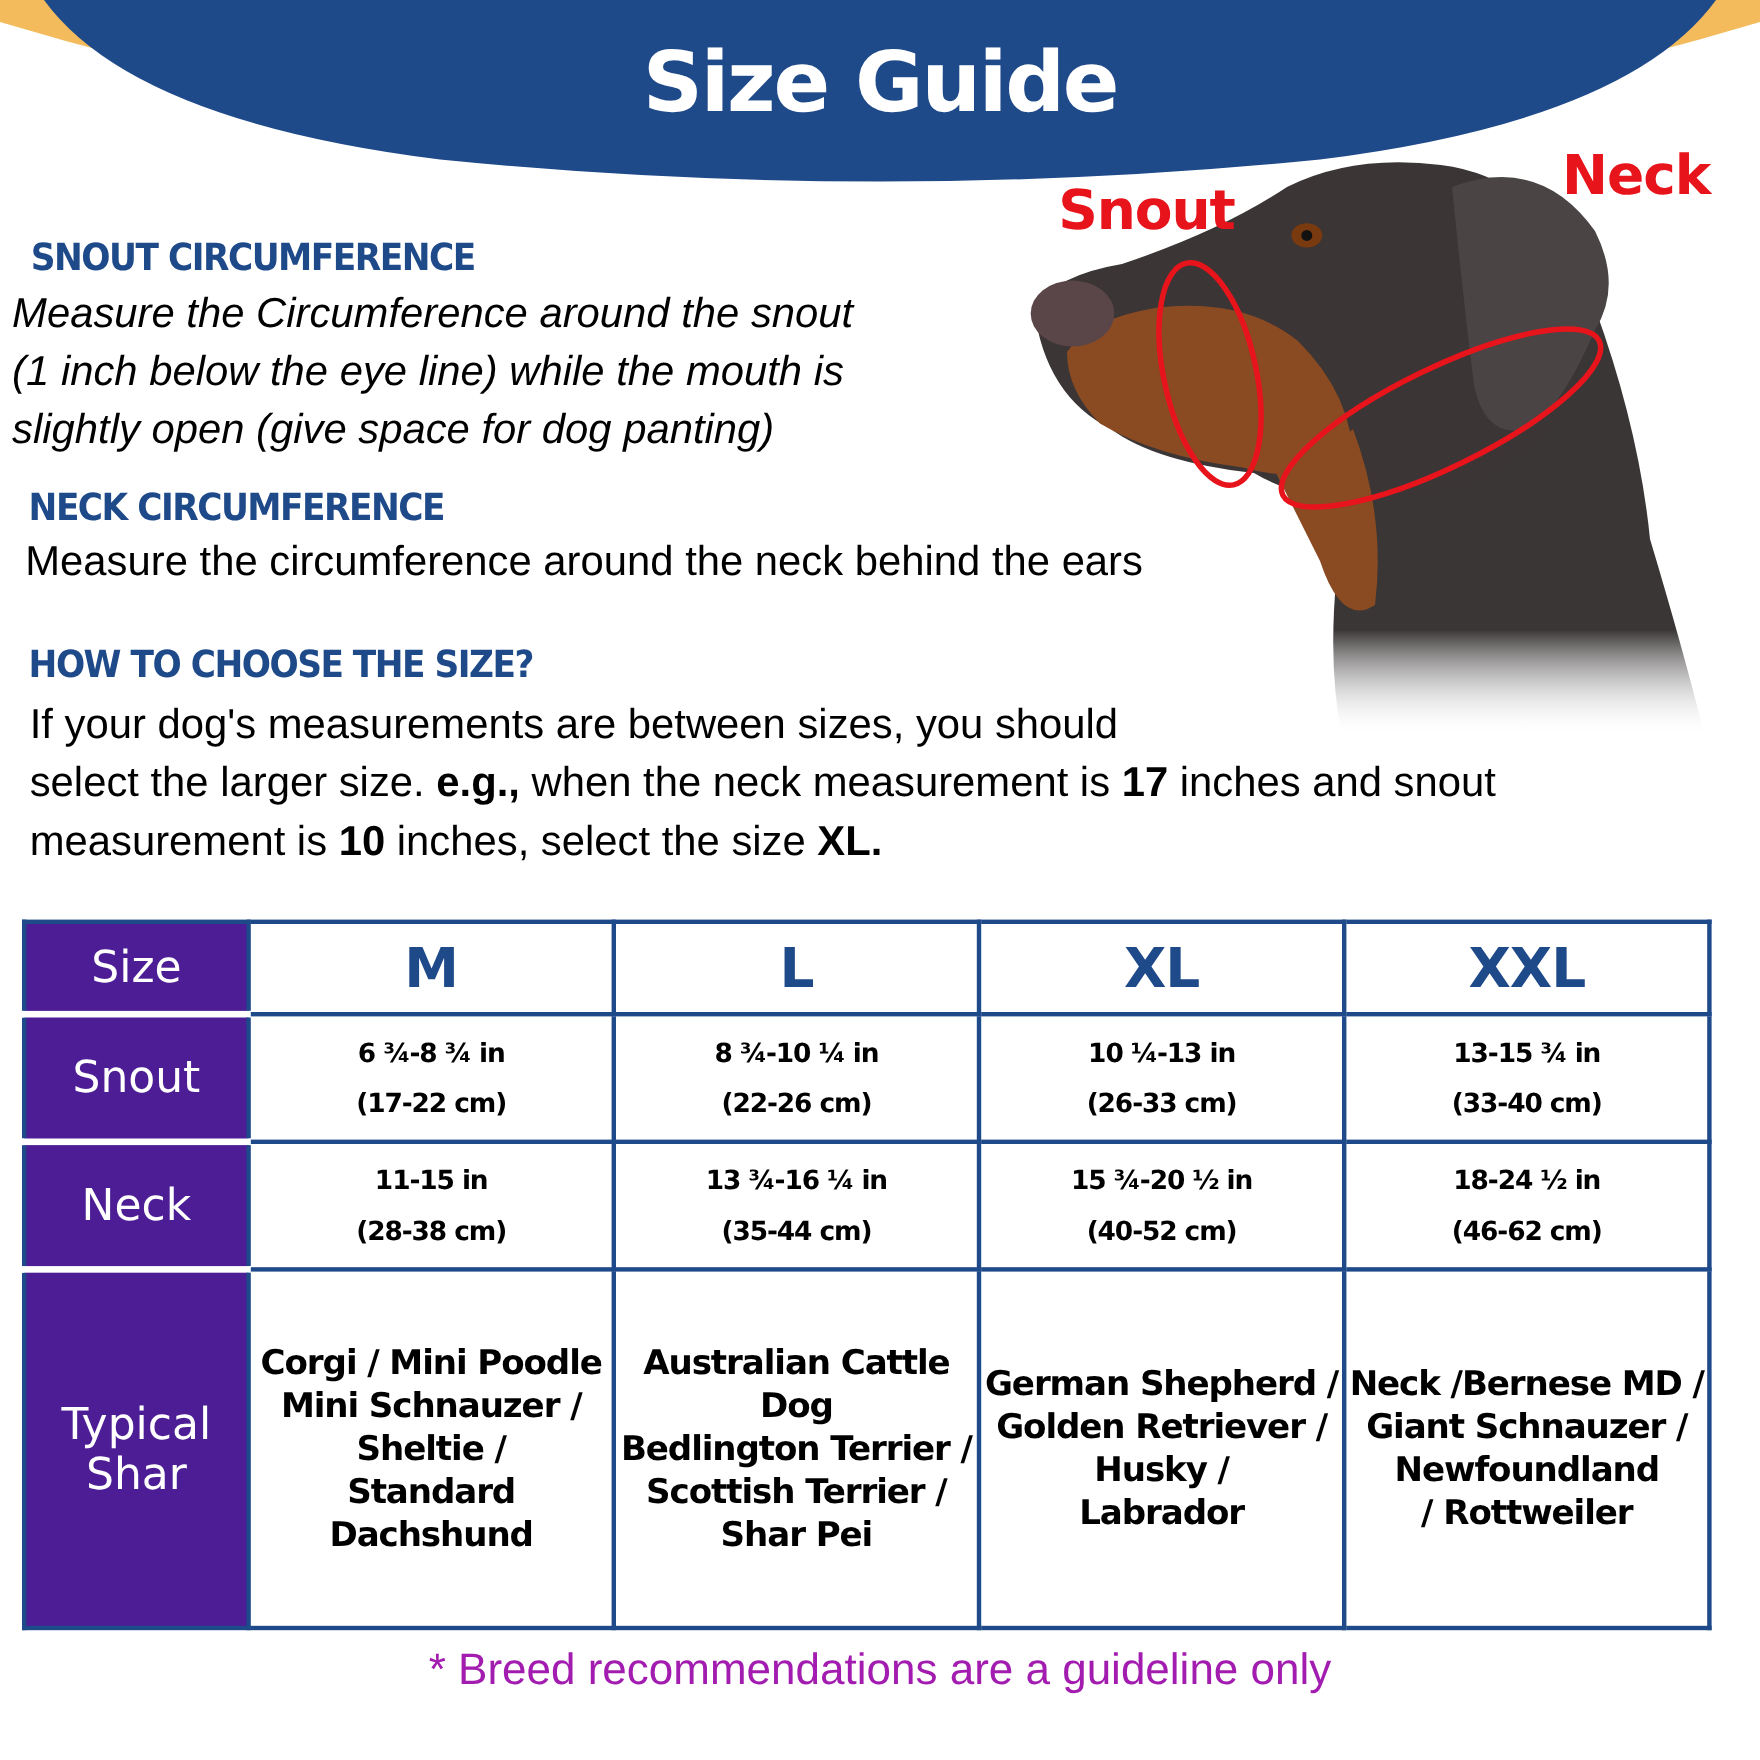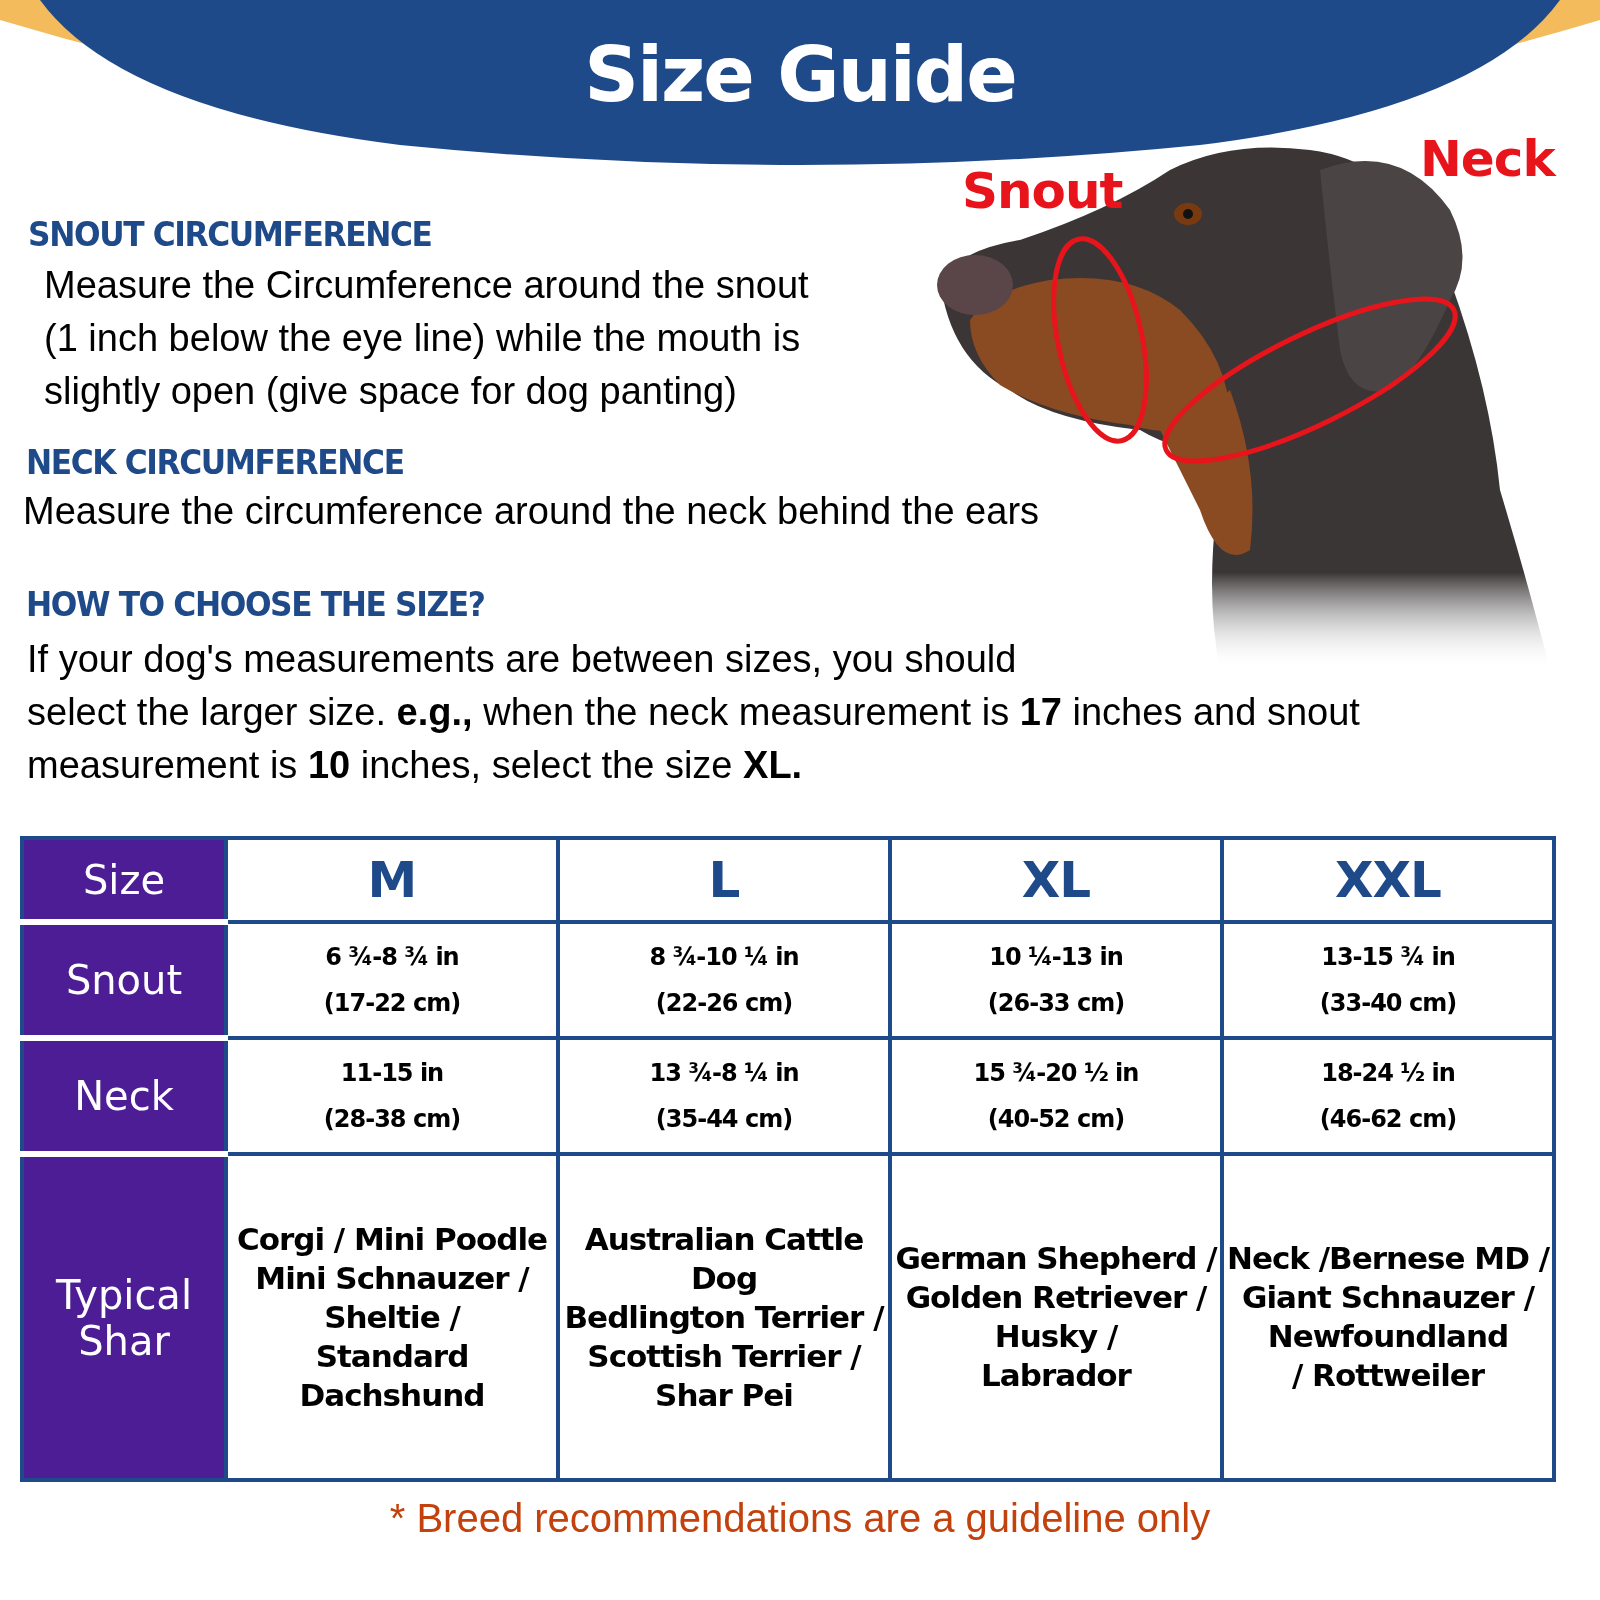--- a/index.html
+++ b/index.html
@@ -41,36 +41,36 @@
       background: #4c1d95; color: #ffffff; font-size: 40px; font-weight: normal !important;
       border-right: 4px solid #1f4a8a; border-bottom: 6px solid #ffffff !important;
     }
     .rowhead.last { border-bottom: 4px solid #1f4a8a !important; }
     .colhead { color: #1f4a8a; font-size: 50px; letter-spacing: -1px; }
     .cell { color: #000; font-size: 24px; line-height: 46px; letter-spacing: -1px; }
     .breed { color: #000; font-size: 31px; line-height: 39px; letter-spacing: -1px; }
 
     .footnote {
       position: absolute; left: 0; right: 0; top: 1496px; text-align: center;
-      font-family: "Liberation Sans", sans-serif; font-size: 40px; color: #c2410c;
+      font-family: "Liberation Sans", sans-serif; font-size: 40px; color: #a21caf;
     }
   </style>
 </head>
 <body>
 
 <div class="banner">
   <svg width="1600" height="180" viewBox="0 0 1600 180">
     <path d="M0,0 L1600,0 L1600,20 Q800,260 0,20 Z" fill="#f4bb5d"></path>
     <path d="M40,0 L1560,0 Q1480,110 1200,145 Q800,185 400,145 Q120,110 40,0 Z" fill="#1f4a8a"></path>
   </svg>
   <div class="banner-title">Size Guide</div>
 </div>
 
 <div class="section-heading" style="left:28px; top:214px;">SNOUT CIRCUMFERENCE</div>
-<div class="section-body" style="left:44px; top:259px;">
+<div class="section-body" style="left:11px; top:259px;font-style:italic;">
   <div>Measure the Circumference around the snout</div>
   <div>(1 inch below the eye line) while the mouth is</div>
   <div>slightly open (give space for dog panting)</div>
 </div>
 
 <div class="section-heading" style="left:26px; top:442px;">NECK CIRCUMFERENCE</div>
 <div class="section-body" style="left:23px; top:485px;">
   <div>Measure the circumference around the neck behind the ears</div>
 </div>
 
@@ -148,21 +148,21 @@
           <div>(33-40 cm)</div>
         </td>
   </tr>
   <tr style="height:116px">
     <td class="rowhead">Neck</td>
     <td class="cell">
           <div>11-15 in</div>
           <div>(28-38 cm)</div>
         </td>
     <td class="cell">
-          <div>13 ¾-8 ¼ in</div>
+          <div>13 ¾-16 ¼ in</div>
           <div>(35-44 cm)</div>
         </td>
     <td class="cell">
           <div>15 ¾-20 ½ in</div>
           <div>(40-52 cm)</div>
         </td>
     <td class="cell">
           <div>18-24 ½ in</div>
           <div>(46-62 cm)</div>
         </td>

